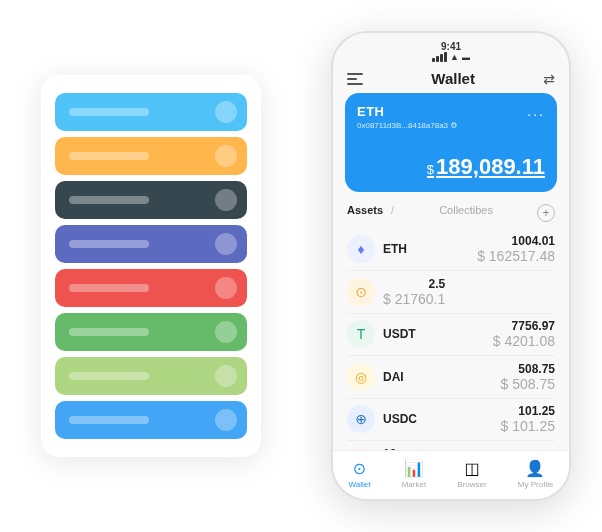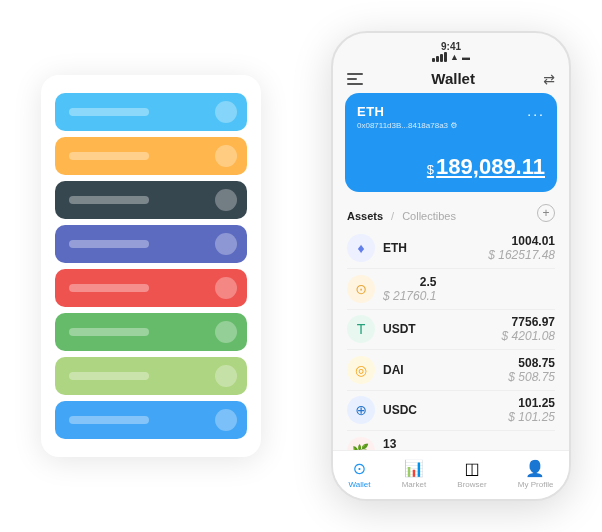--- a/index.html
+++ b/index.html
@@ -196,21 +196,21 @@
     .wallet-balance .dollar {
       font-size: 13px;
       font-weight: 500;
       margin-right: 2px;
     }
 
     
     .assets-header {
       display: flex;
       justify-content: space-between;
-      align-items: flex-end;
+      align-items: flex-start;
       padding: 4px 14px 6px;
     }
 
     .assets-tabs {
       display: flex;
       gap: 8px;
       align-items: center;
       font-size: 11px;
     }
 
@@ -218,20 +218,21 @@
       color: #222;
       font-weight: 600;
     }
 
     .assets-tab-divider {
       color: #bbb;
     }
 
     .assets-tab-inactive {
       color: #aaa;
+      margin-left: 37px;
     }
 
     .add-btn {
       width: 18px;
       height: 18px;
       border-radius: 50%;
       border: 1.5px solid #bbb;
       display: flex;
       align-items: center;
       justify-content: center;
@@ -275,23 +276,22 @@
       text-align: right;
     }
 
     .asset-amount {
       font-size: 12px;
       font-weight: 600;
       color: #222;
     }
 
     .asset-usd {
-      font-size: 12px;
+      font-size: 14px;
       color: #aaa;
-      font-style: italic;
     }
 
     .divider {
       height: 0.5px;
       background: #eee;
       margin: 0 14px;
     }
 
     
     .bottom-nav {

